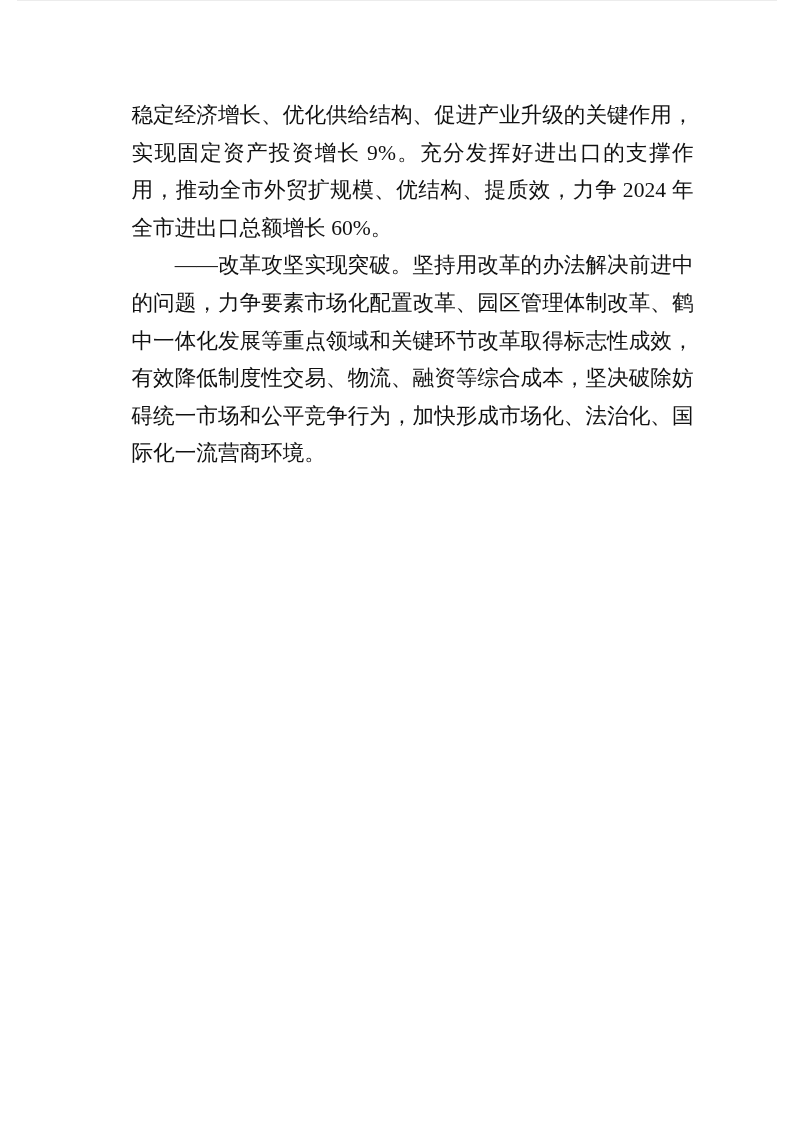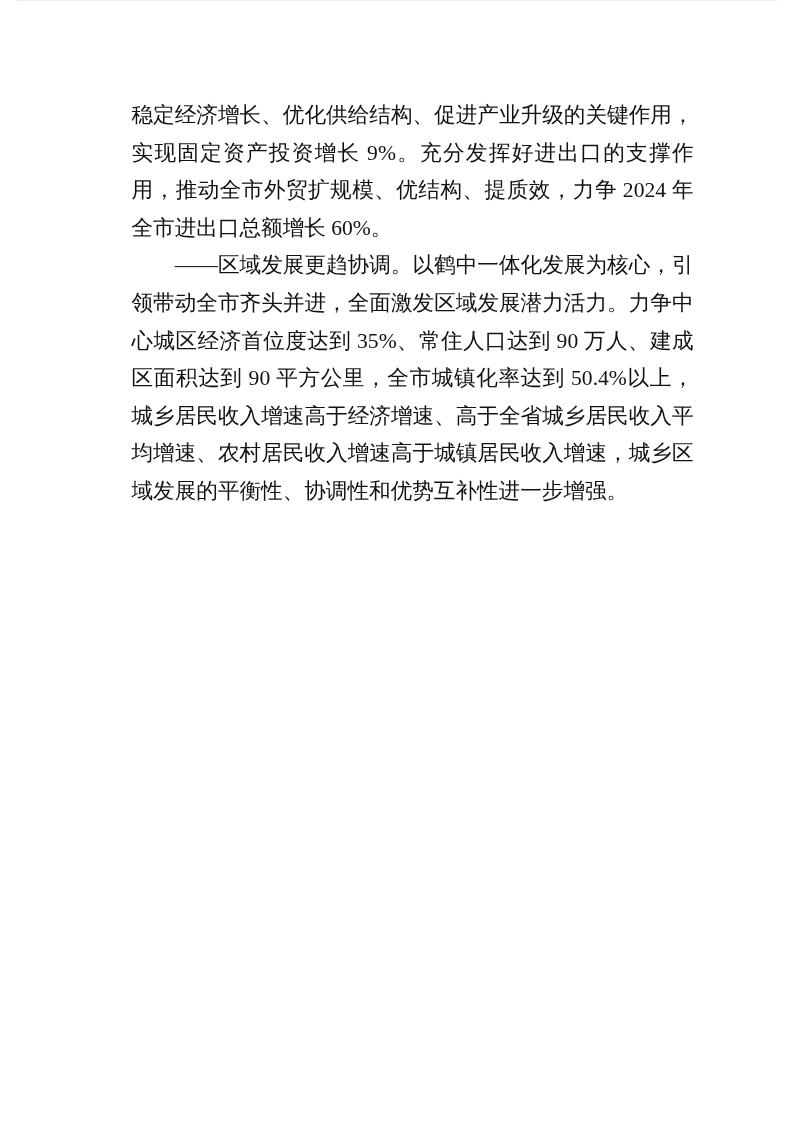--- a/index.html
+++ b/index.html
@@ -37,15 +37,15 @@
   .text-body p.indent {
     text-indent: 2em;
   }
 </style>
 </head>
 <body>
 
 <div class="page">
   <div class="text-body">
     <p>稳定经济增长、优化供给结构、促进产业升级的关键作用，实现固定资产投资增长 9%。充分发挥好进出口的支撑作用，推动全市外贸扩规模、优结构、提质效，力争 2024 年全市进出口总额增长 60%。</p>
-    <p class="indent">——区域发展更趋协调。以鹤中一体化发展为核心，引领带动全市齐头并进，全面激发区域发展潜力活力。力争中心城区经济首位度达到 35%、常住人口达到 90 万人、建成区面积达到 90 平方公里，全市城镇化率达到 50.4%以上，城乡居民收入增速高于经济增速、高于全省城乡居民收入平均增速、农村居民收入增速高于城镇居民收入增速，城乡区域发展的平衡性、协调性和优势互补性进一步增强。</p>
+    <p class="indent">——改革攻坚实现突破。坚持用改革的办法解决前进中的问题，力争要素市场化配置改革、园区管理体制改革、鹤中一体化发展等重点领域和关键环节改革取得标志性成效，有效降低制度性交易、物流、融资等综合成本，坚决破除妨碍统一市场和公平竞争行为，加快形成市场化、法治化、国际化一流营商环境。</p>
   </div>
 </div>
 
 </body></html>

